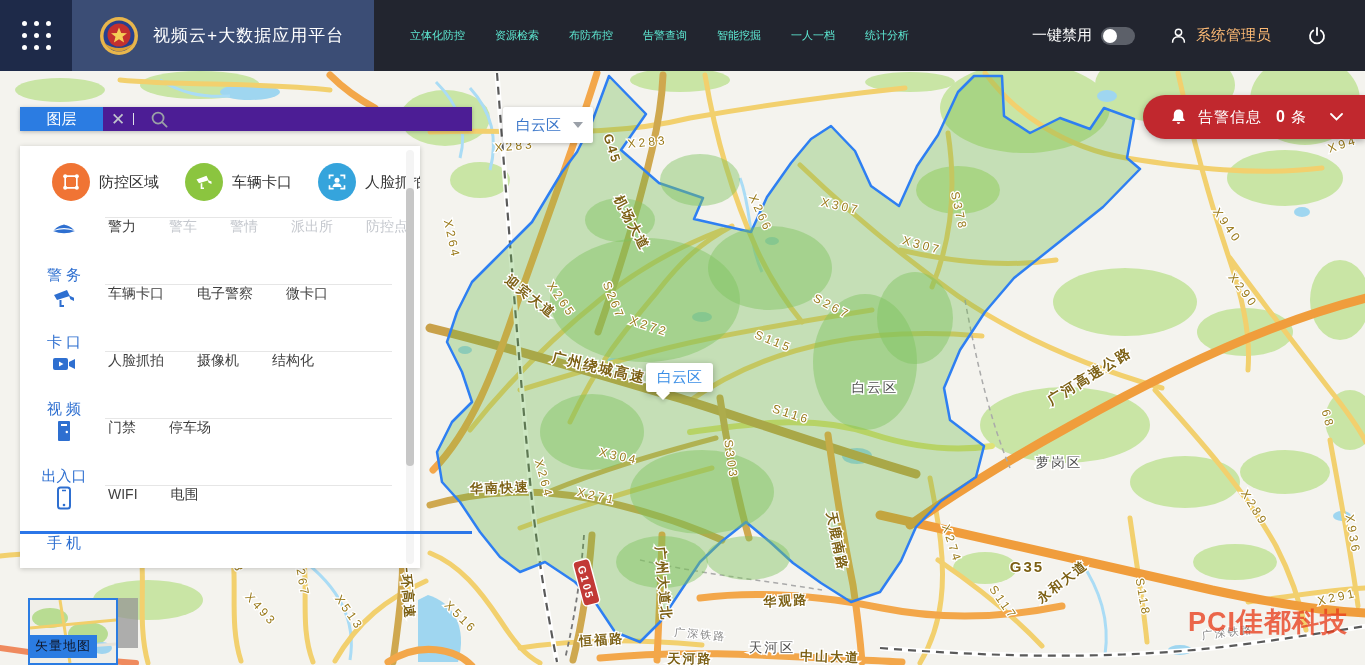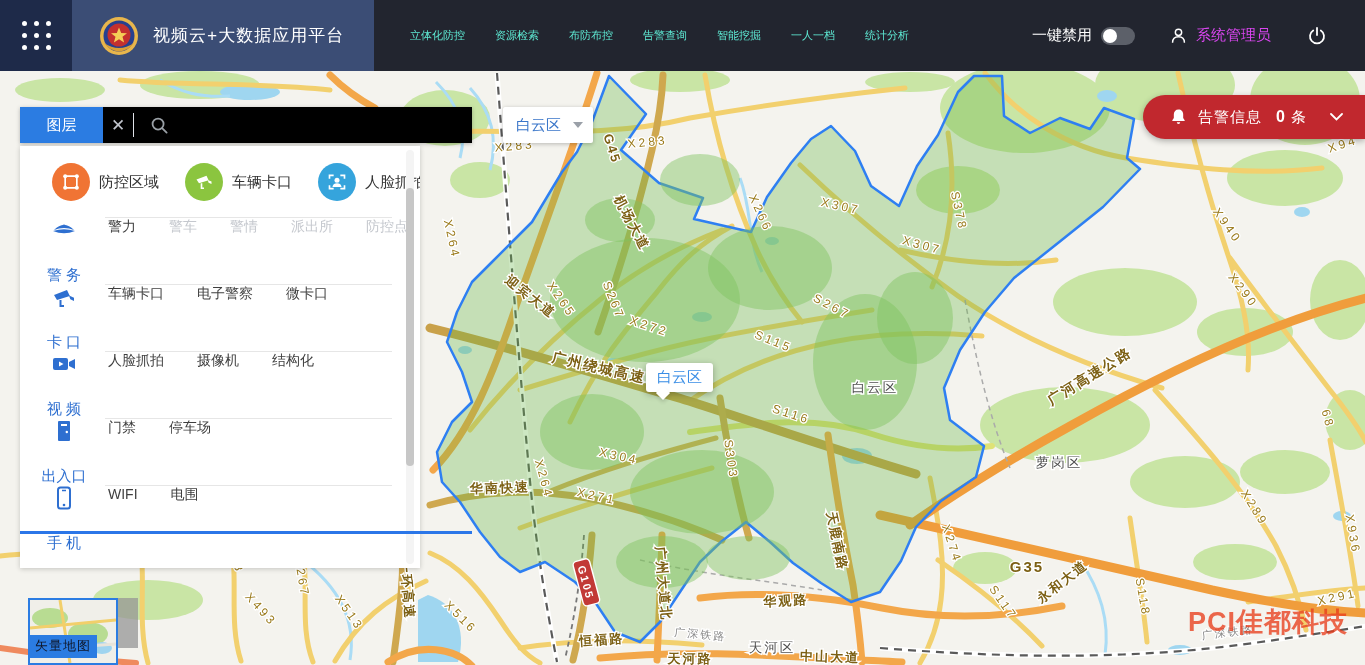--- a/index.html
+++ b/index.html
@@ -41,26 +41,26 @@
   .dots-grid i { width:5px; height:5px; border-radius:50%; background:#fff; }
   .brand { width:302px; background:#3b4d75; display:flex; align-items:center; padding-left:26px; gap:13px;font-family:Liberation Mono, monospace; }
   .brand-title { color:#fff; font-size:17px; letter-spacing:1px; white-space:nowrap; }
   .main-nav { display:flex; align-items:center; gap:30px; margin-left:36px; }
   .nav-item { color:#5eead4; font-size:11px; cursor:pointer; white-space:nowrap; }
   .header-right { margin-left:auto; display:flex; align-items:center; padding-right:38px; }
   .disable-label { color:#fff; font-size:15px; }
   .toggle { width:34px; height:18px; border-radius:9px; background:#5c6069; margin-left:9px; position:relative; cursor:pointer; }
   .toggle .knob { position:absolute; left:2px; top:2px; width:14px; height:14px; border-radius:50%; background:#fff; }
   .user-block { display:flex; align-items:center; gap:8px; margin-left:34px; cursor:pointer; }
-  .user-name { color:#d946ef; font-size:15px; }
+  .user-name { color:#fdba74; font-size:15px; }
   .power-btn { margin-left:36px; cursor:pointer; display:flex; align-items:center; }
 
   
-  .panel-header { position:absolute; left:20px; top:107px; width:452px; height:36px; z-index:10;
-    display:flex; background:#000000; box-shadow:0 1px 4px rgba(0,0,0,.25); }
+  .panel-header { position:absolute; left:20px; top:107px; width:452px; height:24px; z-index:10;
+    display:flex; background:#4c1d95; box-shadow:0 1px 4px rgba(0,0,0,.25); }
   .tab-layers { width:83px; background:#2b7ce2; color:#fff; font-size:15px;
     display:flex; align-items:center; justify-content:center; cursor:pointer; flex:none; }
   .layer-search-input { flex:1; border:none; outline:none; font-size:15px; padding:0 10px 0 13px; color:#3f8ae0; min-width:0; }
   .layer-search-input::placeholder { color:#3f8ae0; opacity:1; }
   .clear-btn { width:30px; display:flex; align-items:center; justify-content:center; color:#c0c4cc; font-size:17px; cursor:pointer; flex:none; }
   .vdiv { width:1px; background:#dfe2e8; margin:6px 0; flex:none; }
   .search-btn { width:51px; display:flex; align-items:center; justify-content:center; cursor:pointer; flex:none; }
 
   .panel-body { position:absolute; left:20px; top:146px; width:400px; height:422px;
     background:#fff; z-index:10; overflow:hidden; box-shadow:0 1px 5px rgba(0,0,0,.2); }

